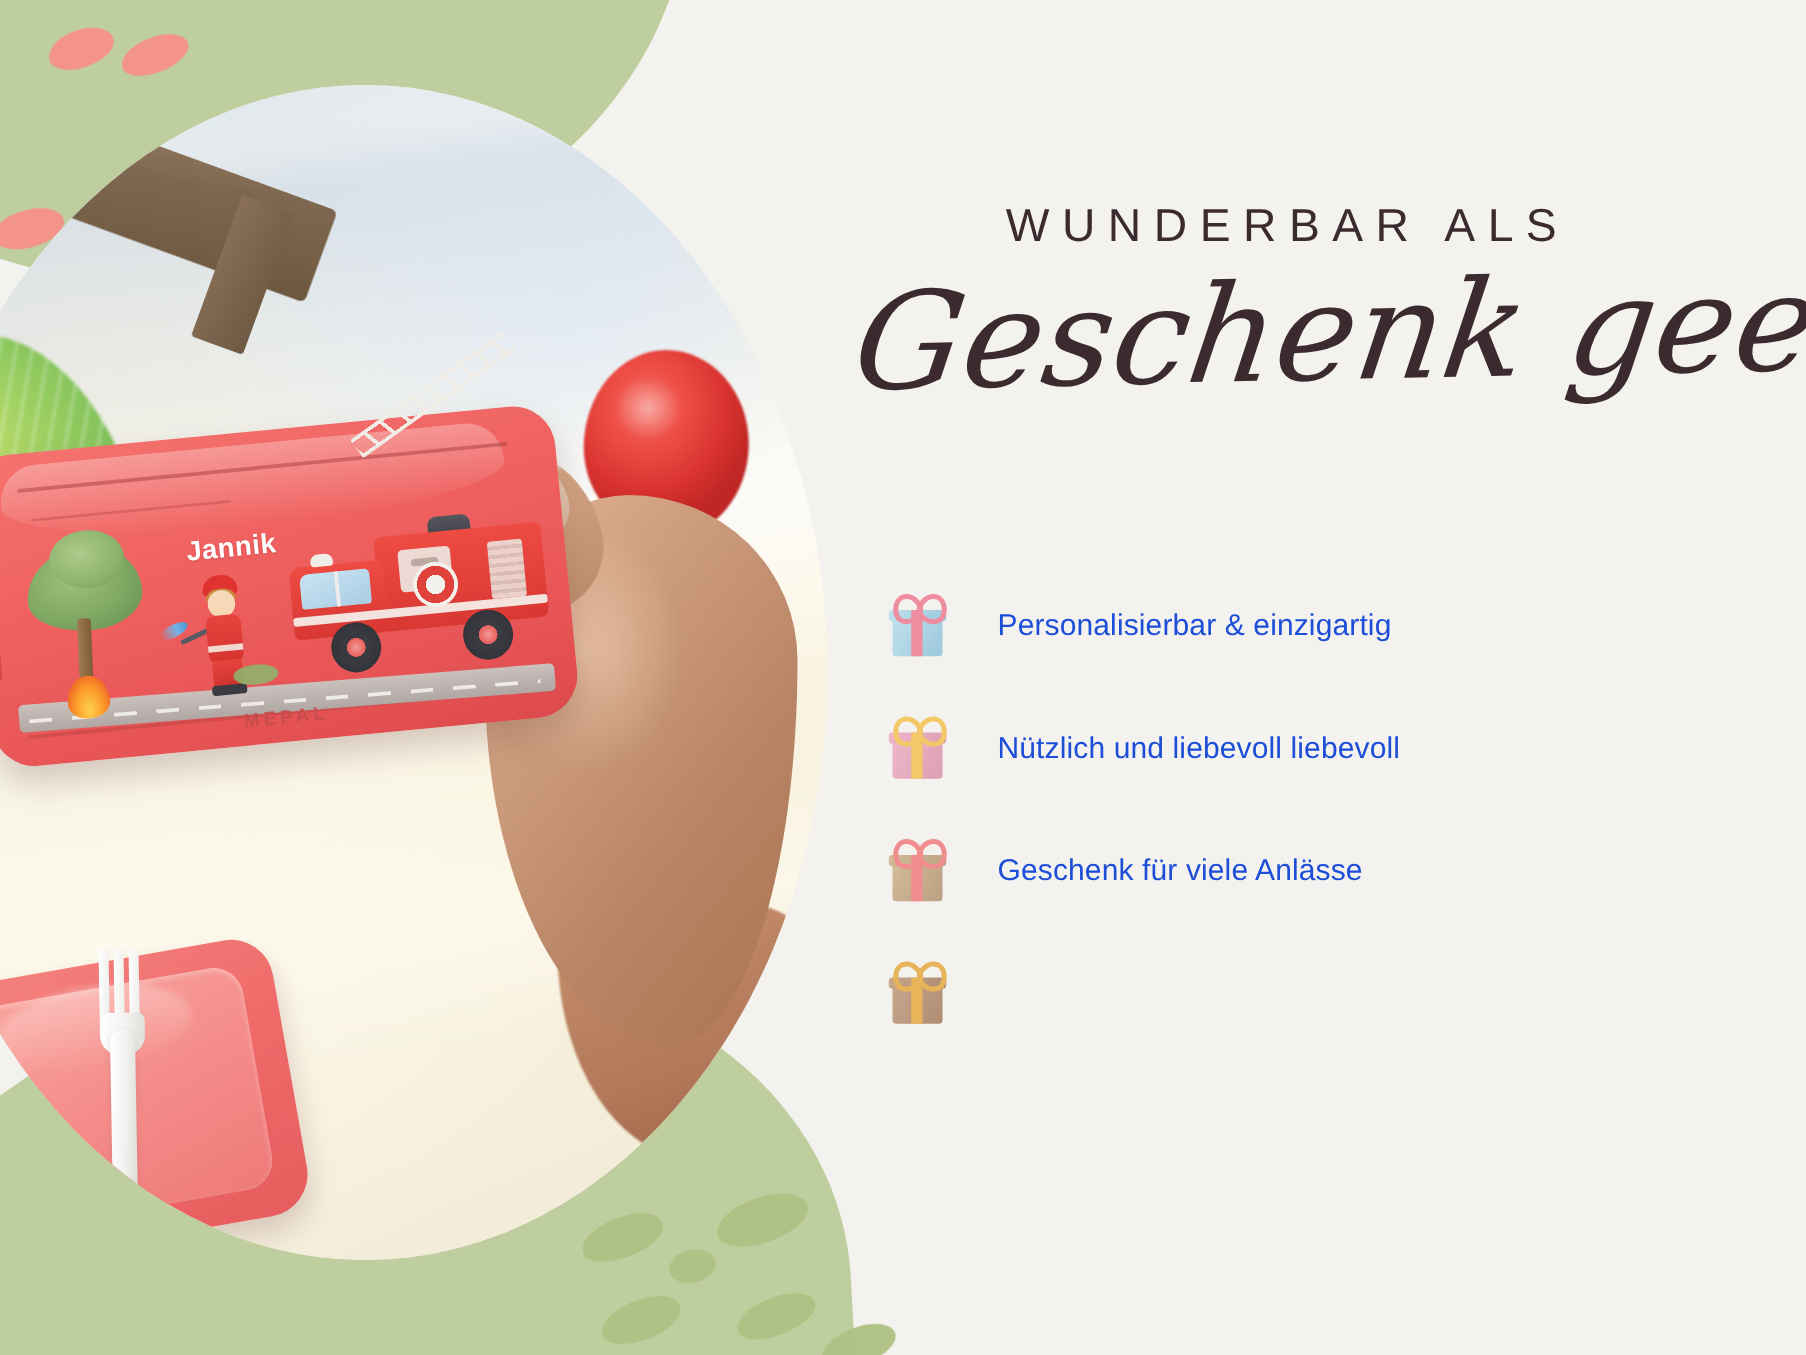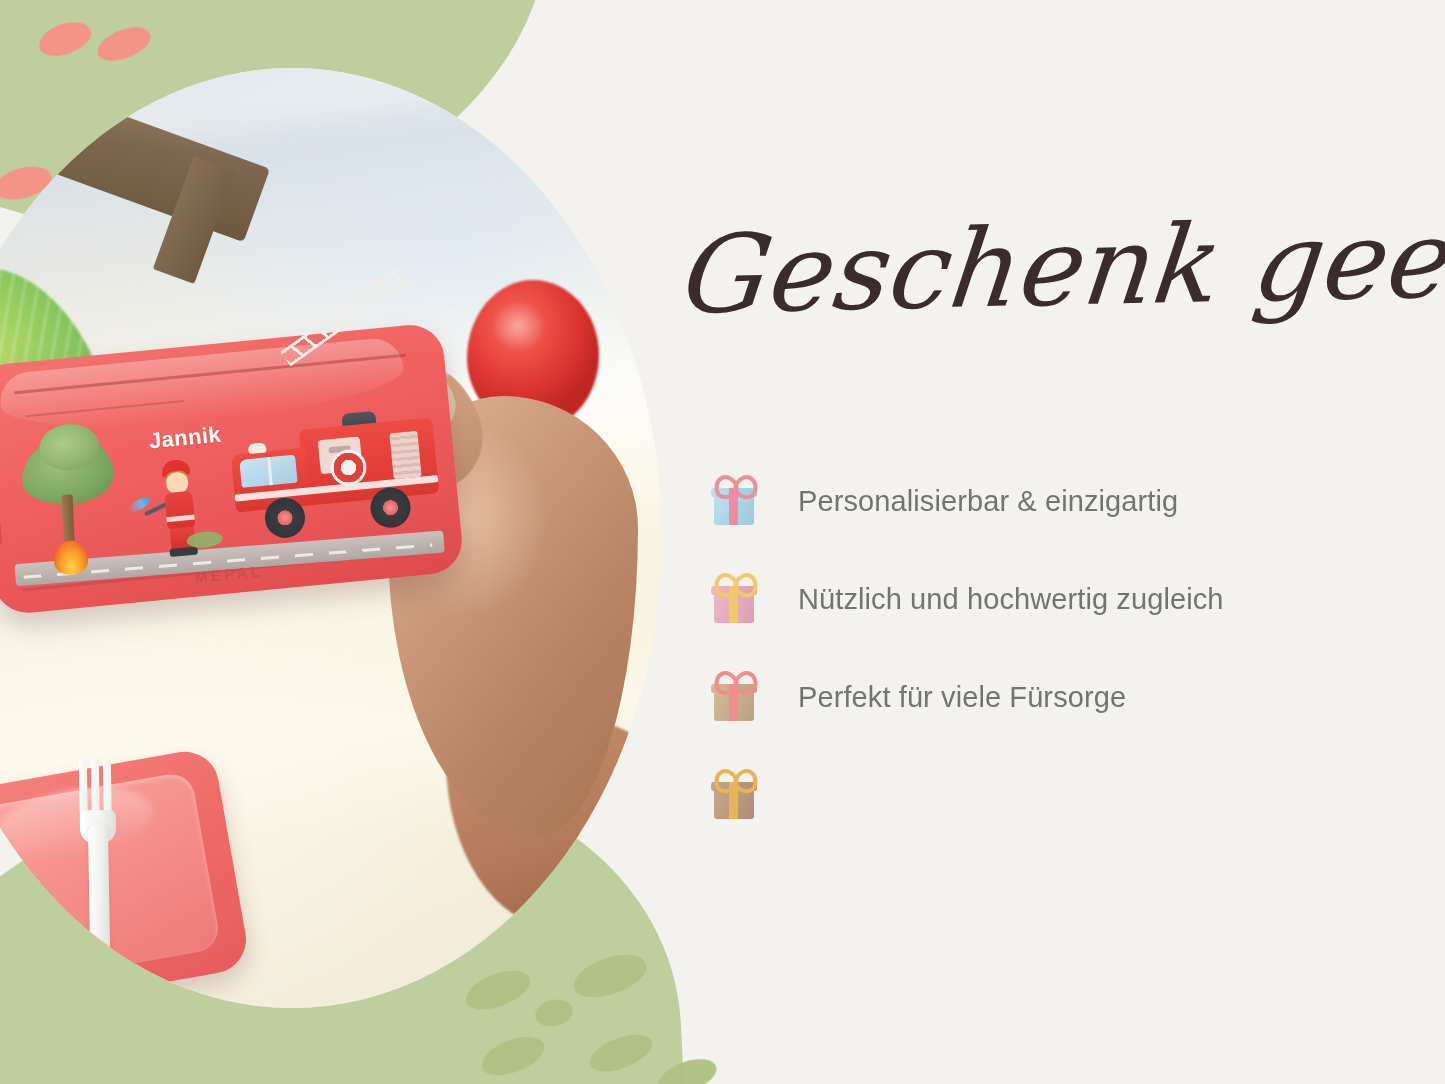--- a/index.html
+++ b/index.html
@@ -325,21 +325,21 @@
   .gift .gribv{
     position:absolute;left:21px;top:13px;width:9px;height:37px;
   }
   .gift .gbow-l,.gift .gbow-r{
     position:absolute;top:0;width:16px;height:16px;border-radius:50% 50% 50% 50%/60% 60% 40% 40%;
     border:4px solid;background:transparent;
   }
   .gift .gbow-l{left:6px;transform:rotate(-24deg);}
   .gift .gbow-r{left:26px;transform:rotate(24deg);}
   .bullet-label{
-    font-size:29px;color:#737373;font-weight:400;letter-spacing:.1px;
+    font-size:24px;color:#1d4ed8;font-weight:400;letter-spacing:.1px;
     white-space:nowrap;
   }
 </style>
 </head>
 <body>
 
 <div class="stage">
 
   <div class="bg-layer">
     <div class="sage-top"></div>
@@ -453,51 +453,52 @@
             <span class="tine t2"></span>
             <span class="tine t3"></span>
           <span class="fork-head"></span>
           <span class="fork-handle"></span>
         </div>
       </div>
     </div>
   </div>
 
   <div class="content">
+    <div class="kicker">WUNDERBAR ALS</div>
     <div class="script">Geschenk geeignet</div>
     <div class="bullets" id="bullets">
         <div class="bullet">
           <div class="gift">
             <span class="gbox" style="background:linear-gradient(120deg,#BFE0EC 0%,#9CC9DC 100%)"></span>
             <span class="glid" style="background:linear-gradient(120deg,#BFE0EC 0%,#9CC9DC 100%)"></span>
             <span class="gribv" style="background:#EE8CA0"></span>
             <span class="gbow-l" style="border-color:#EE8CA0"></span>
             <span class="gbow-r" style="border-color:#EE8CA0"></span>
           </div>
           <div class="bullet-label">Personalisierbar &amp; einzigartig</div>
         </div>
         <div class="bullet">
           <div class="gift">
             <span class="gbox" style="background:linear-gradient(120deg,#EEB9CA 0%,#DB9DB2 100%)"></span>
             <span class="glid" style="background:linear-gradient(120deg,#EEB9CA 0%,#DB9DB2 100%)"></span>
             <span class="gribv" style="background:#F2C868"></span>
             <span class="gbow-l" style="border-color:#F2C868"></span>
             <span class="gbow-r" style="border-color:#F2C868"></span>
           </div>
-          <div class="bullet-label">Nützlich und hochwertig zugleich</div>
+          <div class="bullet-label">Nützlich und liebevoll liebevoll</div>
         </div>
         <div class="bullet">
           <div class="gift">
             <span class="gbox" style="background:linear-gradient(120deg,#D3BC9A 0%,#B9A081 100%)"></span>
             <span class="glid" style="background:linear-gradient(120deg,#D3BC9A 0%,#B9A081 100%)"></span>
             <span class="gribv" style="background:#F08D8E"></span>
             <span class="gbow-l" style="border-color:#F08D8E"></span>
             <span class="gbow-r" style="border-color:#F08D8E"></span>
           </div>
-          <div class="bullet-label">Perfekt für viele Fürsorge</div>
+          <div class="bullet-label">Geschenk für viele Anlässe</div>
         </div>
         <div class="bullet">
           <div class="gift">
             <span class="gbox" style="background:linear-gradient(120deg,#C9A78C 0%,#AE8C71 100%)"></span>
             <span class="glid" style="background:linear-gradient(120deg,#C9A78C 0%,#AE8C71 100%)"></span>
             <span class="gribv" style="background:#E8B45A"></span>
             <span class="gbow-l" style="border-color:#E8B45A"></span>
             <span class="gbow-r" style="border-color:#E8B45A"></span>
           </div>
         </div>

